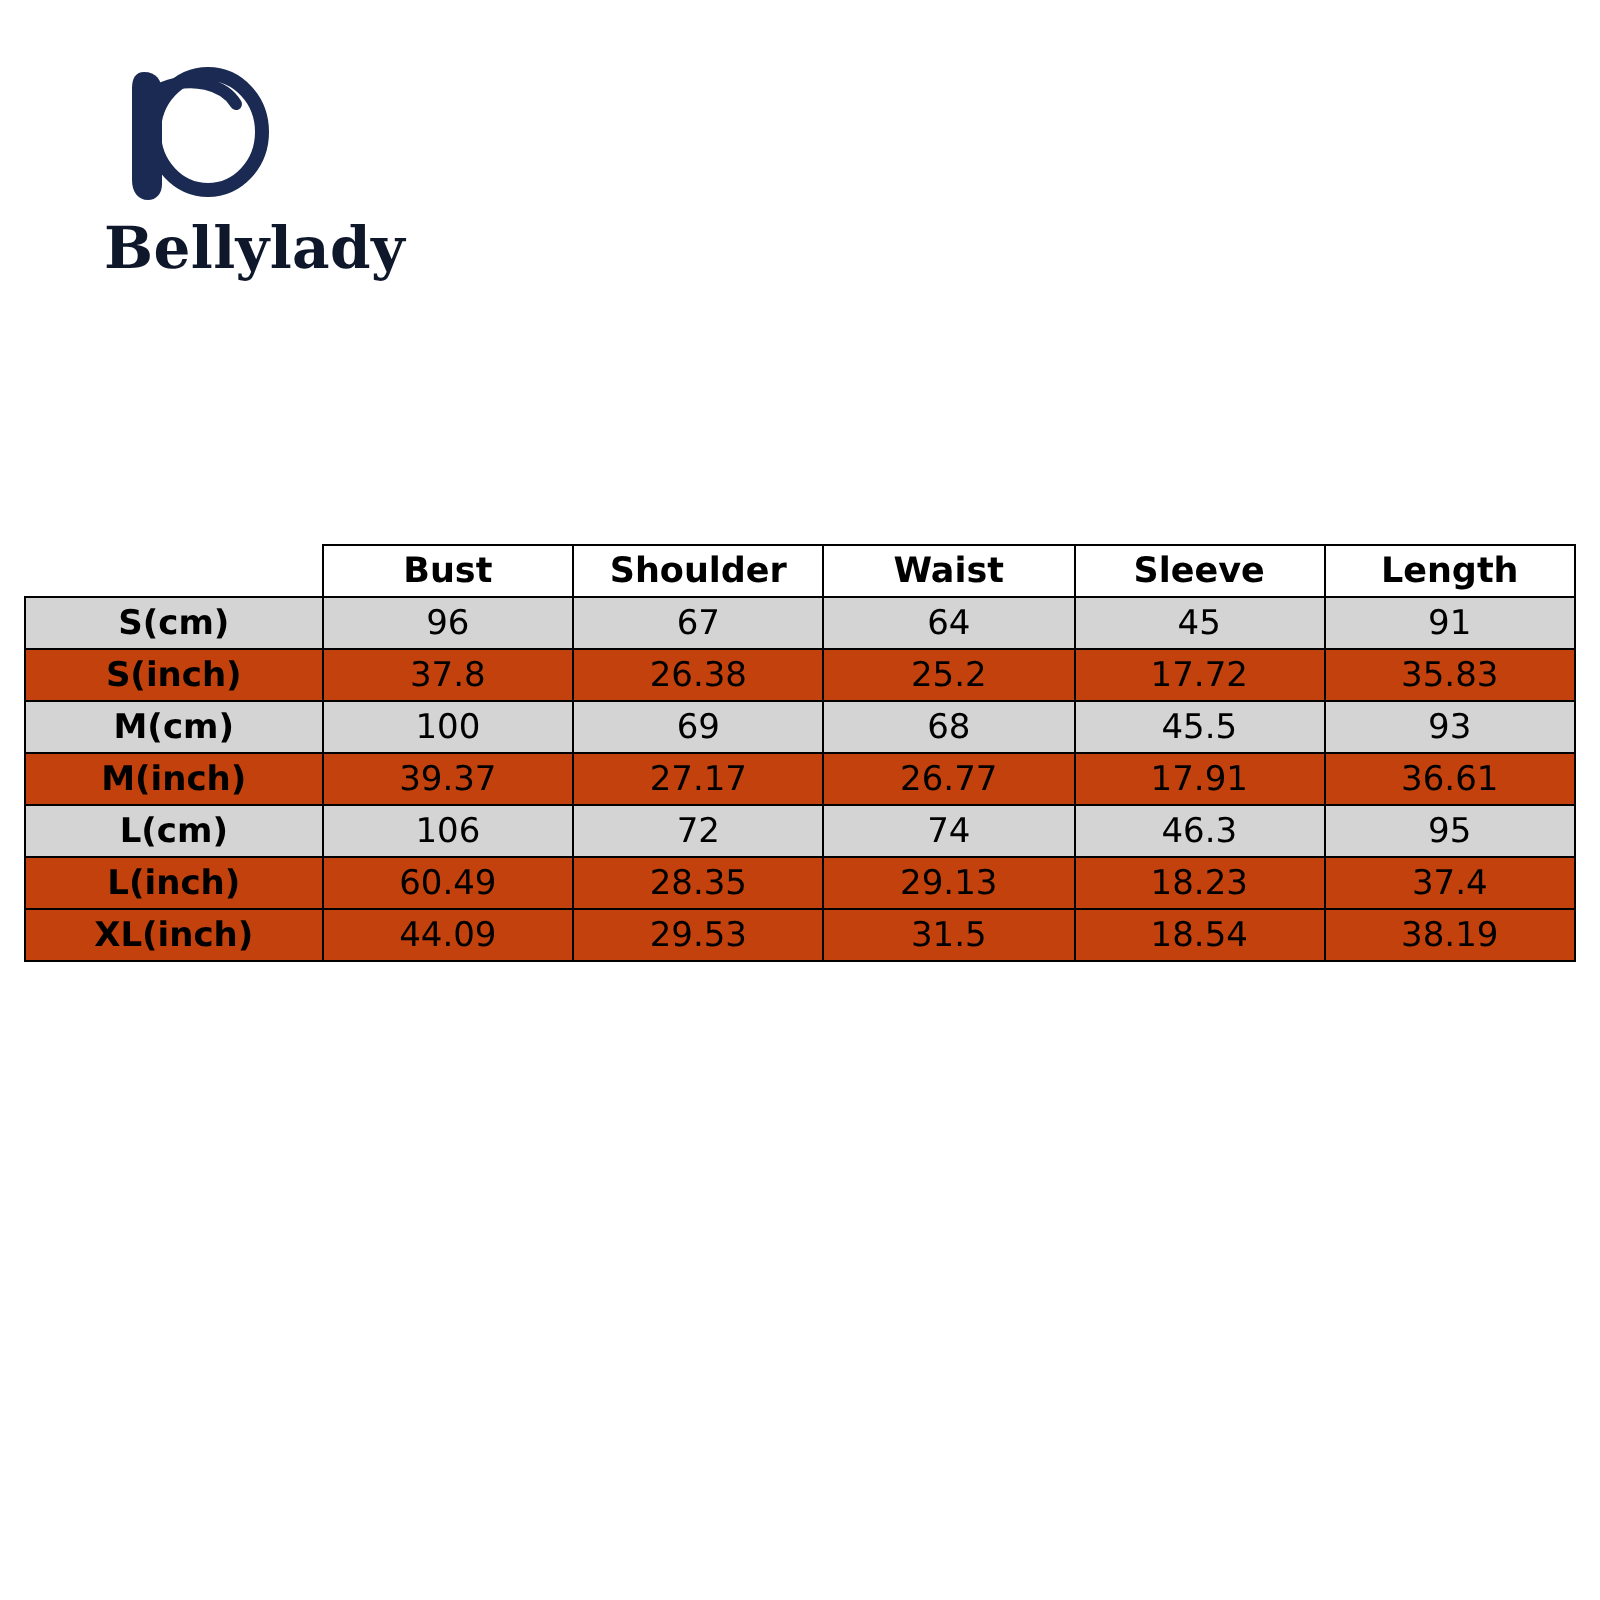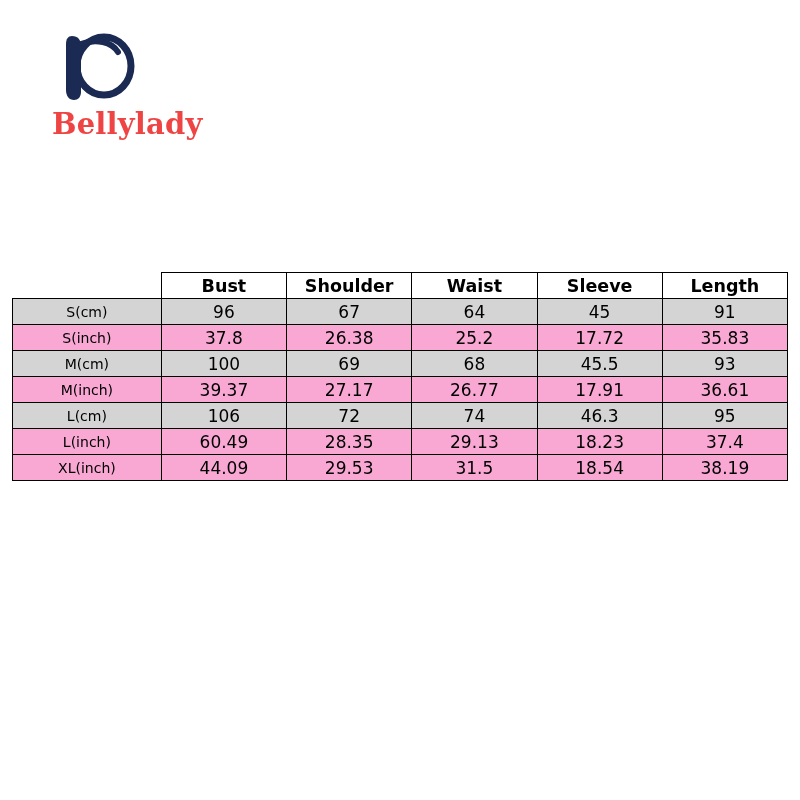--- a/index.html
+++ b/index.html
@@ -25,21 +25,21 @@
   }
   .brand-mark {
     width: 84px;
     height: 78px;
     display: block;
   }
   .brand-name {
     font-family: "DejaVu Serif", serif;
     font-weight: bold;
     font-size: 29px;
-    color: #ef4444;
+    color: #0f172a;
     letter-spacing: 0.2px;
     margin-top: 2px;
     line-height: 1;
   }
 
   
   .size-table-wrap {
     position: absolute;
     left: 12px;
     top: 272px;
@@ -64,27 +64,28 @@
     font-weight: bold;
     font-size: 17.5px;
     background: #ffffff;
   }
   table.size-table thead th.corner {
     border-left: none;
     border-top: none;
     border-bottom: 1px solid #000;
   }
   table.size-table tbody td.row-label {
-    font-size: 14px;
+    font-size: 17px;
+    font-weight: bold;
   }
   tr.shaded td {
     background: #d4d4d4;
   }
   tr.plain td {
-    background: #f9a8d4;
+    background: #c2410c;
   }
   col.c-label { width: 19.2%; }
   col.c-data  { width: 16.16%; }
 </style>
 </head>
 <body>
 
 <div class="brand">
   <svg class="brand-mark" viewBox="0 0 84 78">
 

